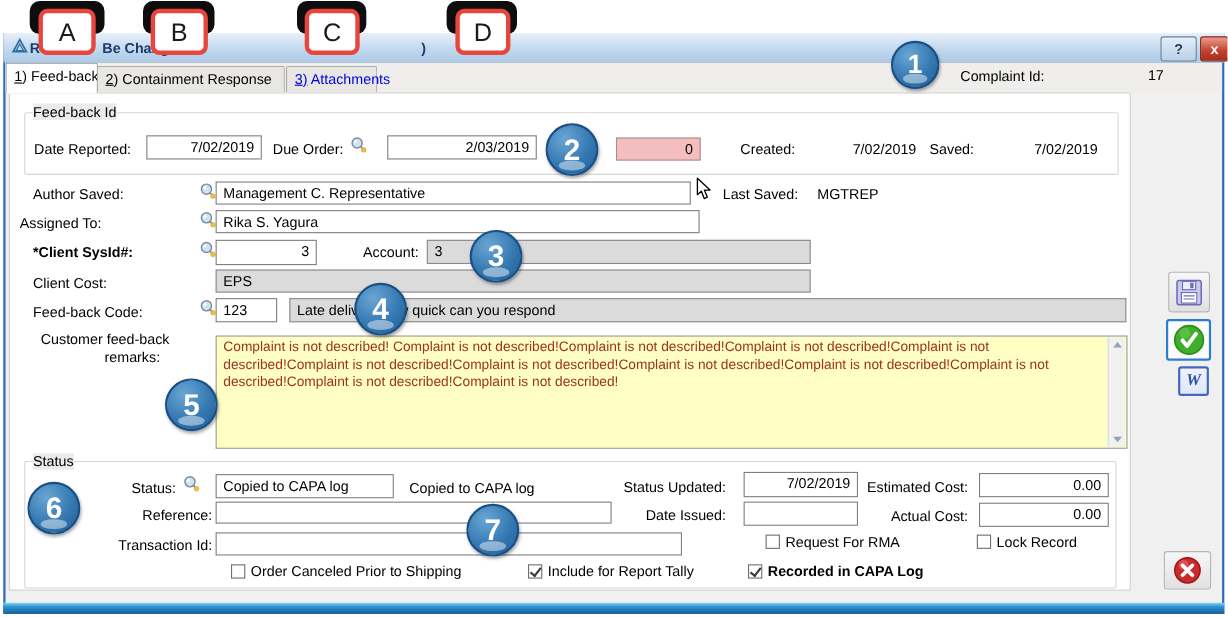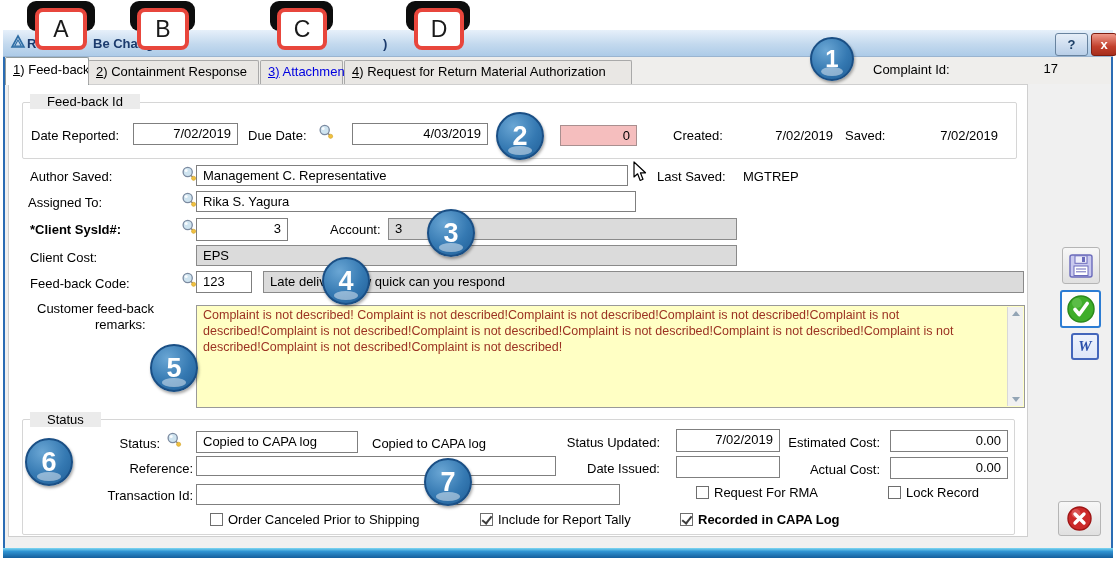--- a/index.html
+++ b/index.html
@@ -36,21 +36,21 @@
   .hdr-lbl{position:absolute;left:873px;top:62px;z-index:2;}
   .hdr-val{position:absolute;left:1008px;top:61px;width:50px;text-align:right;z-index:2;}
 
   
   .content{position:absolute;left:8px;top:84px;width:1020px;height:453px;background:#fff;
        border:1px solid #cfcfcf;box-sizing:border-box;z-index:1;}
 
   .grp{position:absolute;border:1px solid #d6d6d6;border-radius:2px;z-index:1;}
   .grp-feedback{left:22px;top:102px;width:993px;height:55px;}
   .grp-status{left:22px;top:419px;width:991px;height:114px;}
-  .legend{position:absolute;background:#ebebeb;padding:0 17px;z-index:2;white-space:nowrap;}
+  .legend{position:absolute;background:#ebebeb;padding:0 0;z-index:2;white-space:nowrap;}
   .leg-feedback{left:30px;top:94px;}
   .leg-status{left:30px;top:412px;}
 
   .lbl{position:absolute;white-space:nowrap;z-index:2;}
   .field{position:absolute;background:#fff;border:1px solid #7f7f7f;box-sizing:border-box;z-index:2;
        padding:2px 6px;white-space:nowrap;overflow:hidden;line-height:16px;}
   .right{text-align:right;}
   .gray{background:#dbdbdb;border-color:#8a8a8a;}
   .pink{background:#f5bebe;border-color:#a98f8f;}
   .static-val{position:absolute;white-space:nowrap;z-index:2;}
@@ -62,21 +62,21 @@
   .l-duedate{left:248px;top:128px;}       .mag-due{left:318px;top:124px;}
   .f-duedate{left:352px;top:123px;width:136px;height:22px;}
   .f-overdue{left:560px;top:125px;width:77px;height:21px;}
   .l-created{left:673px;top:128px;}       .v-created{left:745px;top:128px;width:88px;text-align:right;}
   .l-saved{left:845px;top:128px;}         .v-saved{left:918px;top:128px;width:80px;text-align:right;}
 
   
   .l-author{left:30px;top:169px;}   .mag-author{left:181px;top:166px;}
   .f-author{left:196px;top:165px;width:432px;height:21px;}
   .l-lastsaved{left:657px;top:169px;} .v-lastsaved{left:743px;top:169px;}
-  .l-assigned{left:28px;top:195px;} .mag-assigned{left:181px;top:192px;}
+  .l-assigned{left:18px;top:195px;} .mag-assigned{left:181px;top:192px;}
   .f-assigned{left:196px;top:191px;width:440px;height:21px;}
   .l-sysid{left:30px;top:222px;font-weight:bold;}    .mag-sysid{left:181px;top:219px;}
   .f-sysid{left:196px;top:218px;width:92px;height:23px;}
   .l-account{left:330px;top:222px;} .f-account{left:388px;top:218px;width:349px;height:22px;}
   .l-client{left:30px;top:250px;}   .f-client{left:196px;top:245px;width:541px;height:21px;}
   .l-code{left:30px;top:276px;}     .mag-code{left:181px;top:272px;}
   .f-code{left:196px;top:271px;width:56px;height:22px;}
   .f-codedesc{left:263px;top:271px;width:761px;height:22px;}
 
   .l-remarks1{left:37px;top:301px;}
@@ -171,41 +171,37 @@
     <span>Feed-back</span>
   </div>
   <div class="tab tab-idle tab2">
     <span class="u">2</span><span>)</span>
     <span>Containment Response</span>
   </div>
   <div class="tab tab-idle tab3">
     <span class="u">3</span><span class="u">)</span>
     <span>Attachments</span>
   </div>
-  <div class="tab tab-idle tab4">
-    <span class="u">4</span><span>)</span>
-    <span>Request for Return Material Authorization</span>
-  </div>
   <span class="hdr-lbl">Complaint Id:</span>
   <span class="hdr-val">17</span>
 
   <div class="content"></div>
 
   <div class="grp grp-feedback"></div>
   <span class="legend leg-feedback">Feed-back Id</span>
   <span class="lbl l-datereported">Date Reported:</span>
   <div class="field right f-datereported">7/02/2019</div>
-  <span class="lbl l-duedate">Due Date:</span>
+  <span class="lbl l-duedate">Due Order:</span>
   <svg class="mag mag-due" width="16" height="16" viewBox="0 0 16 16">
     <circle cx="6.7" cy="6" r="4.6" fill="#cfe4f0" stroke="#7b8aa0" stroke-width="1.3"></circle>
     <circle cx="5.2" cy="4.6" r="1.5" fill="#fff" opacity="0.85"></circle>
     <line x1="9.8" y1="9.2" x2="12.2" y2="11.6" stroke="#8a8a8a" stroke-width="1.5"></line>
     <circle cx="12.6" cy="12.3" r="2.1" fill="#f0c040" stroke="#c89a20" stroke-width="0.5"></circle>
   </svg>
-  <div class="field right f-duedate">4/03/2019</div>
+  <div class="field right f-duedate">2/03/2019</div>
   <div class="field right pink f-overdue">0</div>
   <span class="lbl l-created">Created:</span>
   <span class="static-val v-created">7/02/2019</span>
   <span class="lbl l-saved">Saved:</span>
   <span class="static-val v-saved">7/02/2019</span>
 
   <span class="lbl l-author">Author Saved:</span>
   <svg class="mag mag-author" width="16" height="16" viewBox="0 0 16 16">
     <circle cx="6.7" cy="6" r="4.6" fill="#cfe4f0" stroke="#7b8aa0" stroke-width="1.3"></circle>
       <circle cx="5.2" cy="4.6" r="1.5" fill="#fff" opacity="0.85"></circle>

